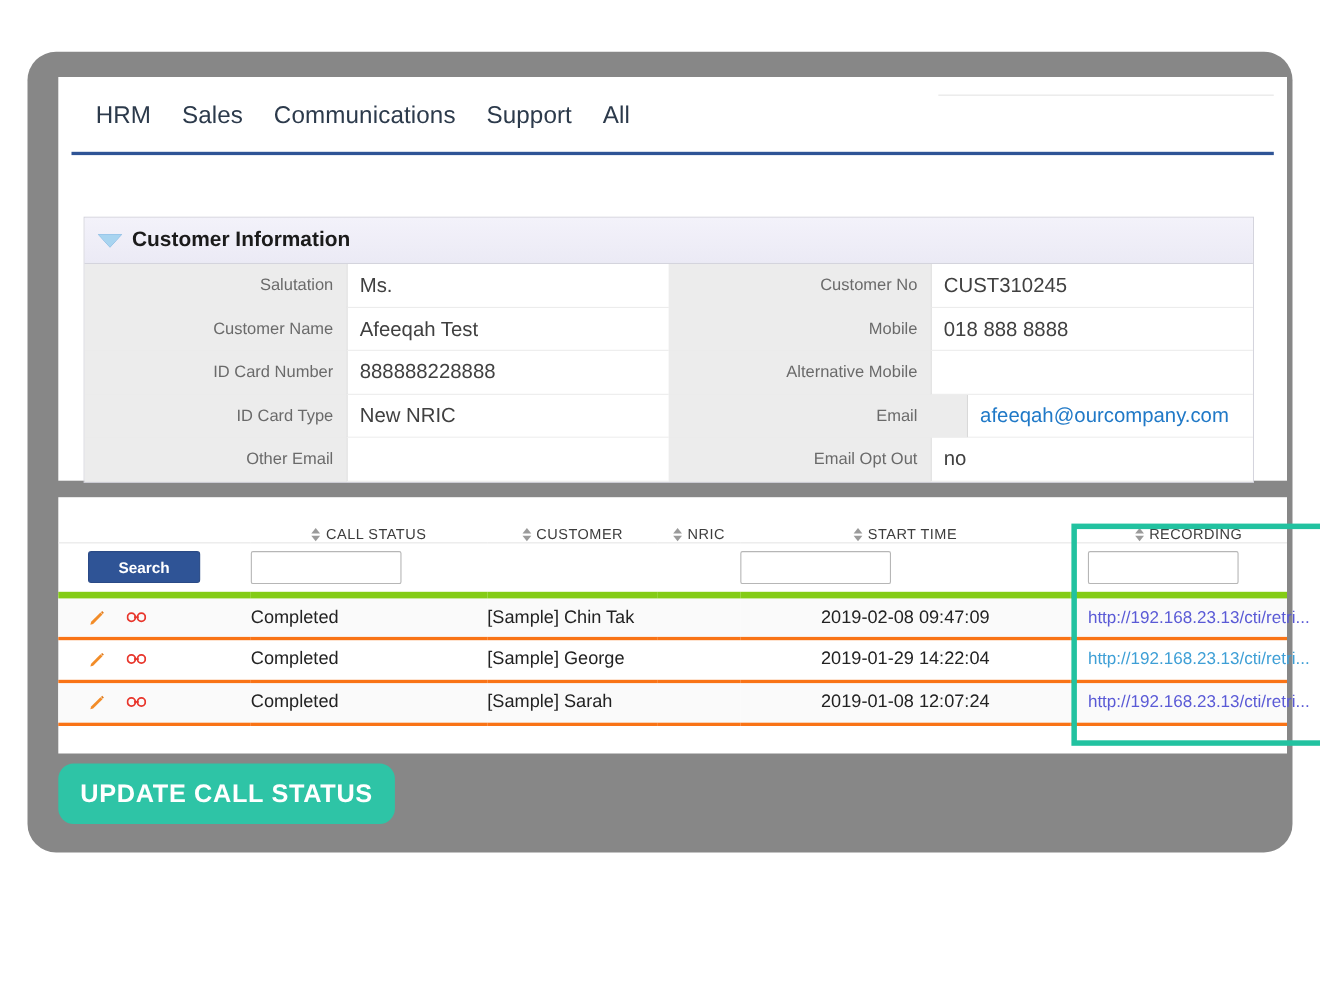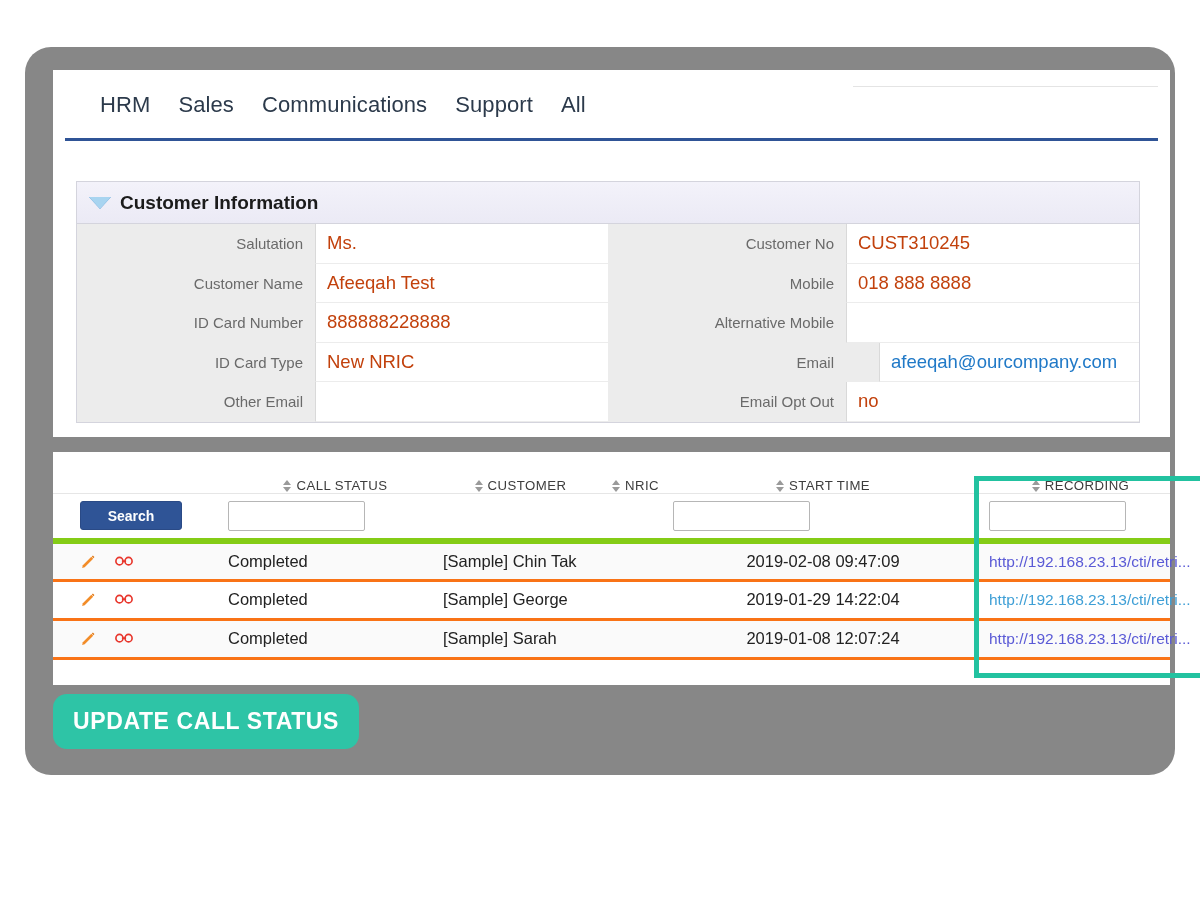--- a/index.html
+++ b/index.html
@@ -46,21 +46,21 @@
   }
 
   
   #tabbar {
     position: absolute;
     left: 0;
     top: 0;
     width: 1117px;
     height: 70px;
     box-sizing: border-box;
-    padding-left: 47px;
+    padding-left: 34px;
     display: flex;
     align-items: center;
   }
   .tab {
     font-size: 22px;
     color: #2c3a4b;
     margin-right: 28px;
     letter-spacing: 0.1px;
     white-space: nowrap;
     cursor: pointer;
@@ -80,21 +80,21 @@
     top: 16px;
     width: 305px;
     height: 1px;
     background: #e4e4e4;
   }
 
   
   #cust-panel {
     position: absolute;
     left: 23px;
-    top: 111px;
+    top: 127px;
     width: 1064px;
     border: 1px solid #d4d4dd;
     box-sizing: border-box;
   }
   #cust-header {
     height: 42px;
     background: linear-gradient(to bottom, #f3f2fa 0%, #ebeaf5 100%);
     border-bottom: 1px solid #d4d4dd;
     display: flex;
     align-items: center;
@@ -141,21 +141,21 @@
   .fvalue {
     flex: 1 1 auto;
     background: #ffffff;
     border-left: 1px solid #d9d9d9;
     border-bottom: 1px solid #ececec;
     display: flex;
     align-items: center;
     padding-left: 11px;
     box-sizing: border-box;
     font-size: 18.5px;
-    color: #c2410c;
+    color: #404040;
     overflow: hidden;
     white-space: nowrap;
   }
   .col.right .fvalue { border-right: 0; }
   .col.left  { border-right: 0; }
   .fvalue.link { color: #2079c7; margin-left: 33px; }
 
   
   #table-wrap {
     position: absolute;

